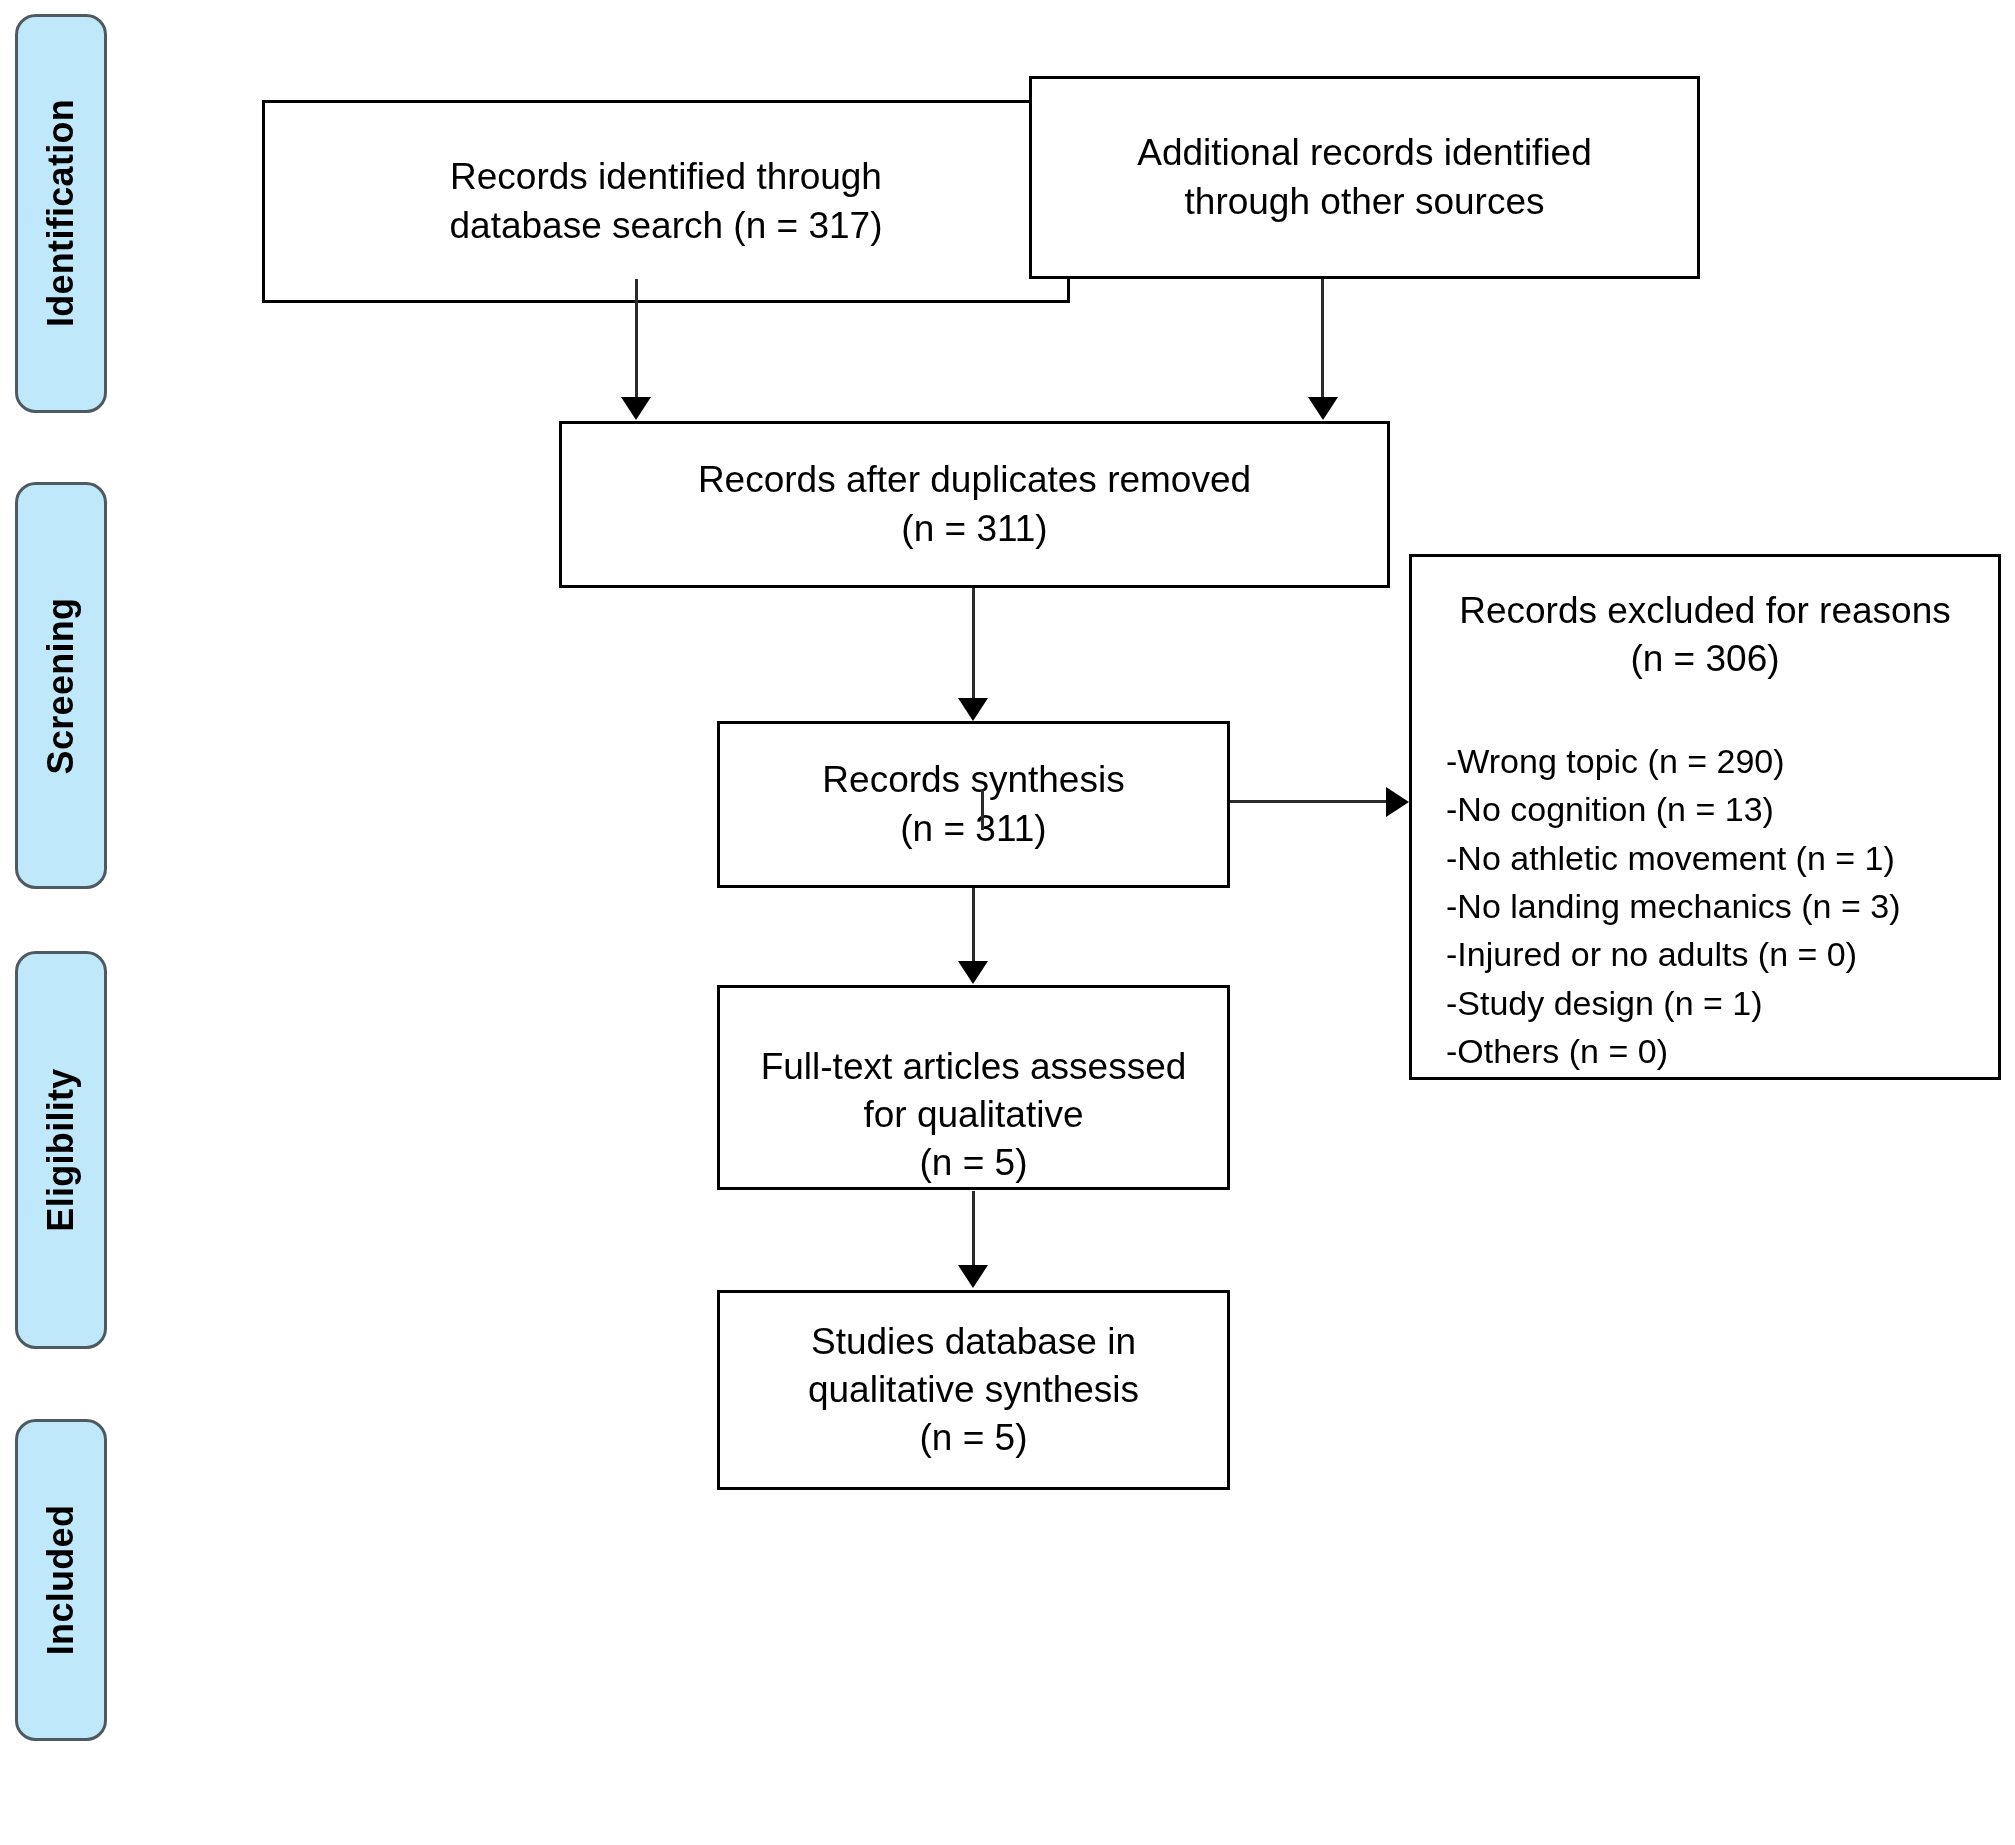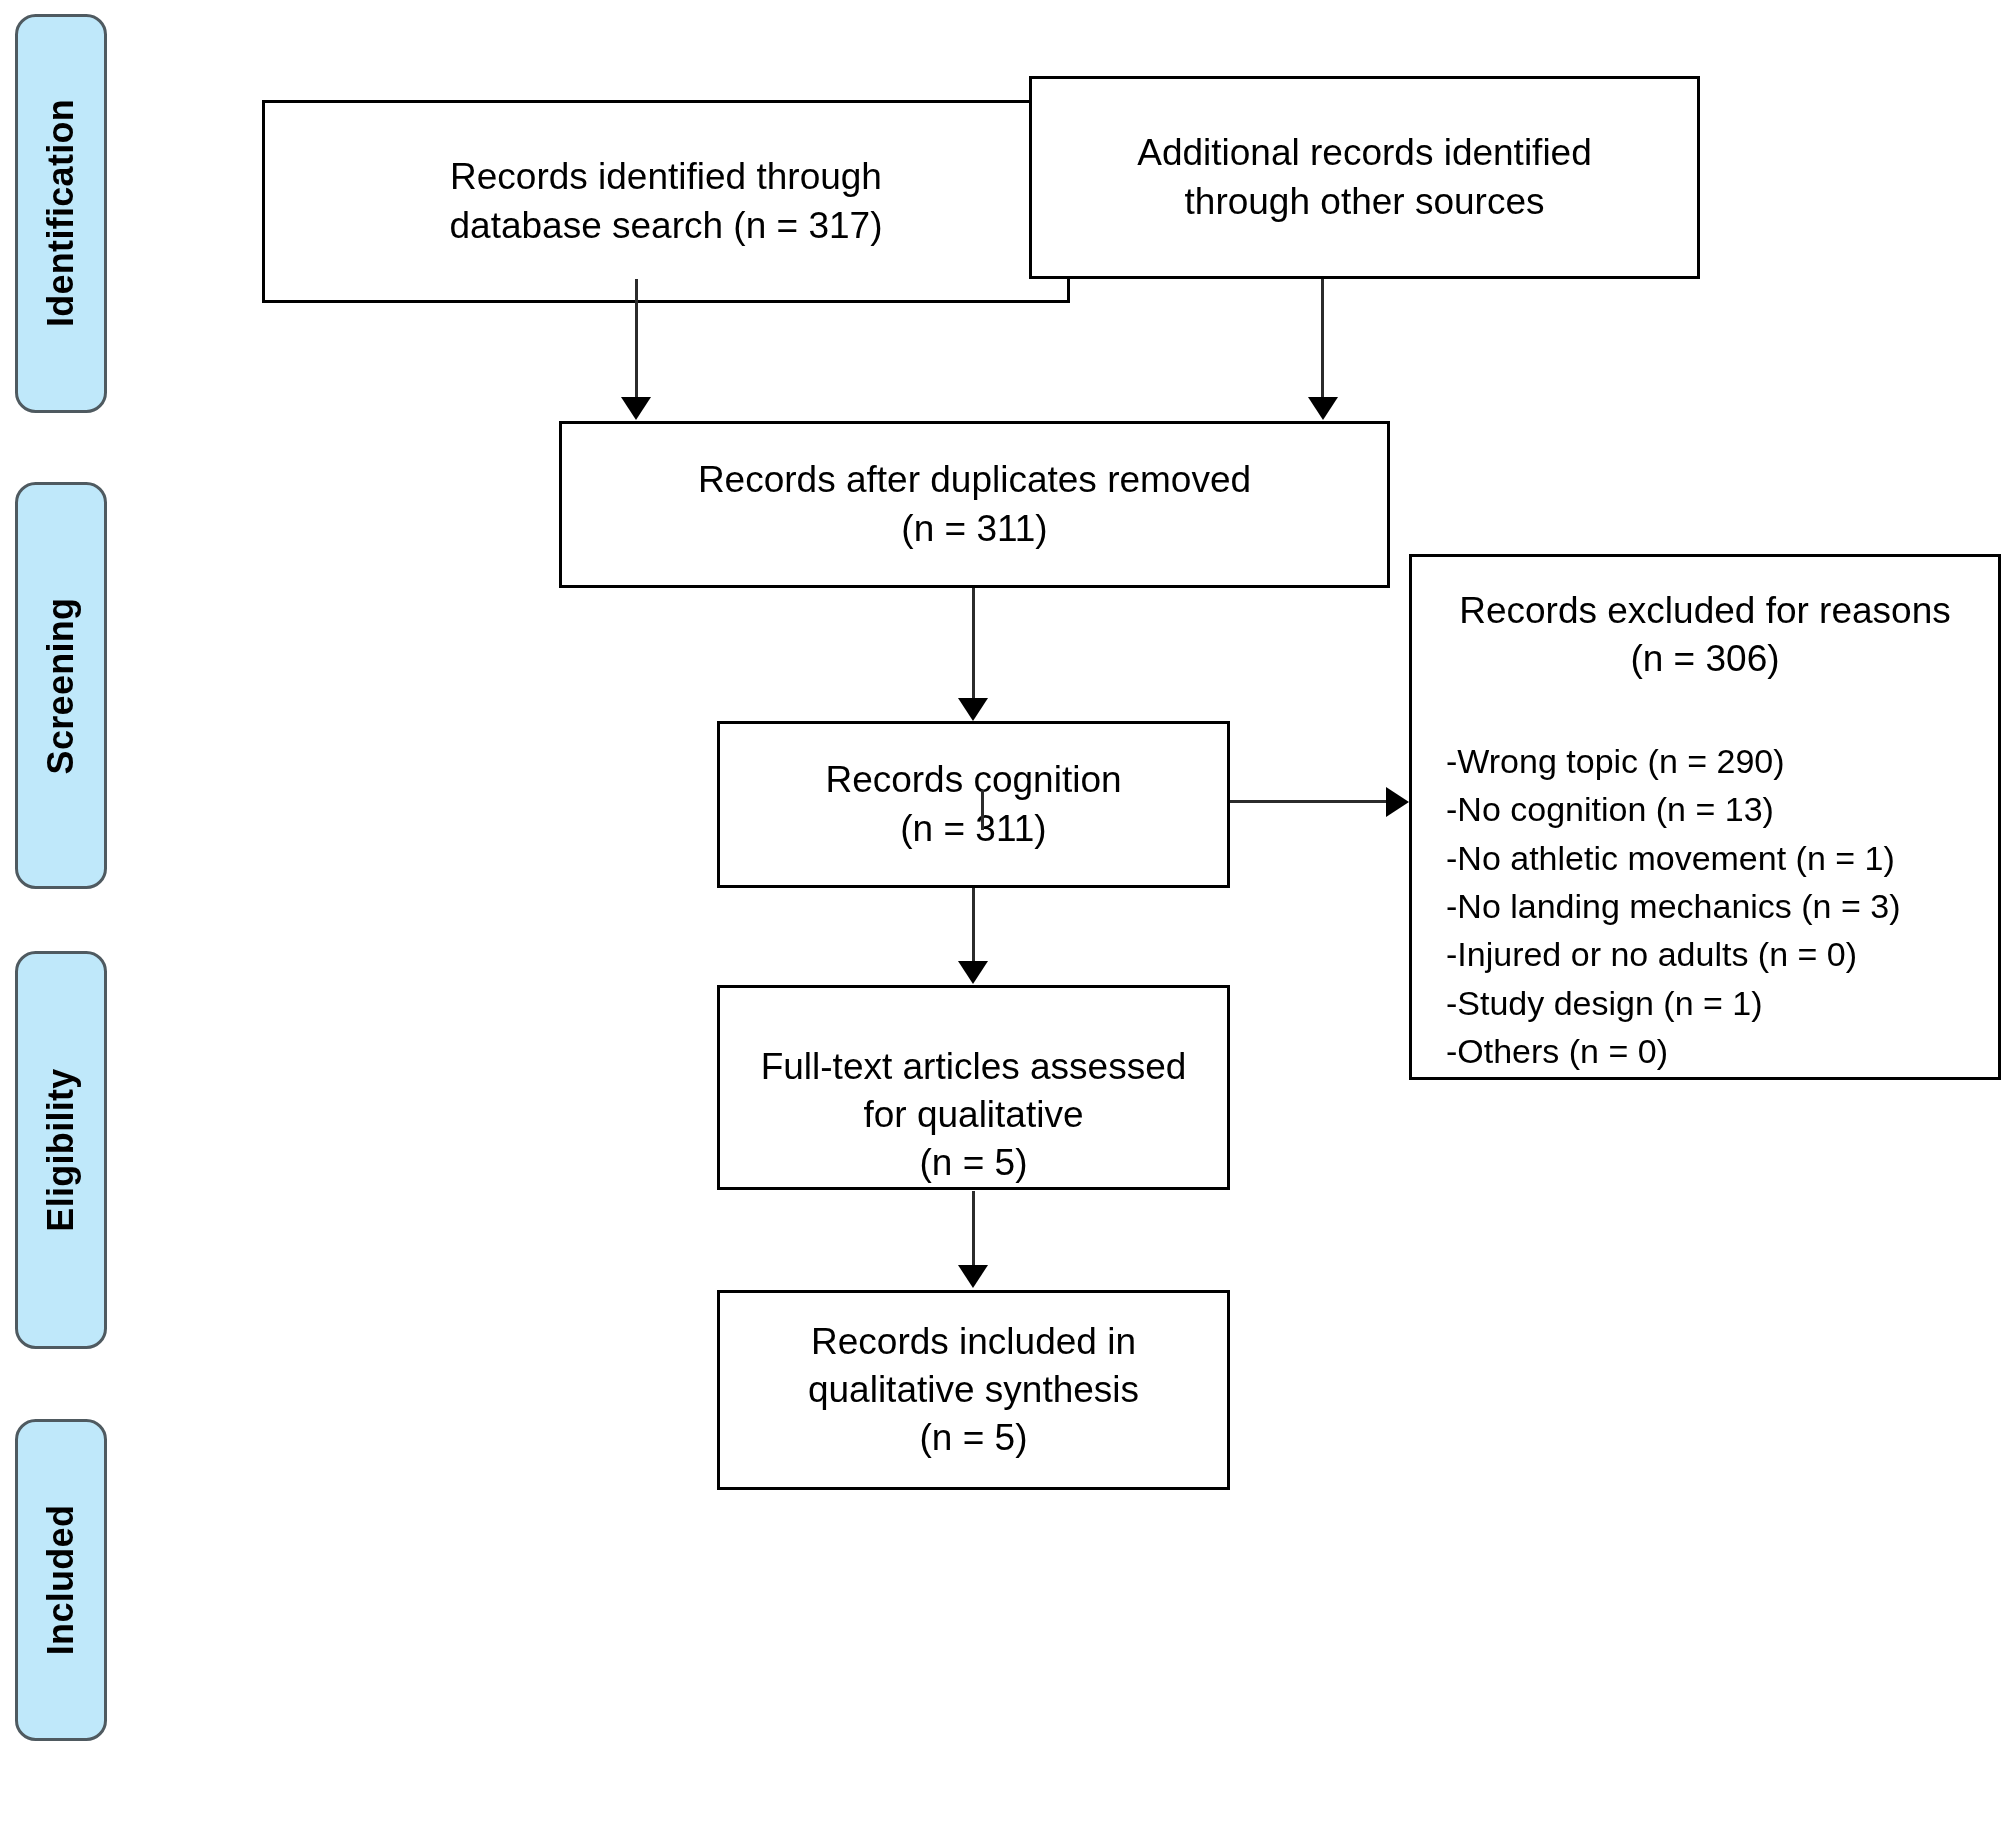--- a/index.html
+++ b/index.html
@@ -157,21 +157,21 @@
       <div>Records after duplicates removed</div>
       <div>(n = 311)</div>
     </div>
   </div>
 
   <div class="vline" style="left:972px; top:588px; height:114px;"></div>
   <div class="arrow-down" style="left:958px; top:698px;"></div>
 
   <div class="flowbox" style="left:717px; top:721px; width:513px; height:167px;">
     <div class="txt">
-      <div>Records cognition</div>
+      <div>Records synthesis</div>
       <div>(n = 311)</div>
     </div>
   </div>
 
   <div class="stray-tick" style="left:981px; top:790px; height:40px;"></div>
 
   <div class="hline" style="left:1230px; top:800px; width:157px;"></div>
   <div class="arrow-right" style="left:1386px; top:787px;"></div>
 
   <div class="flowbox exclusion" style="left:1409px; top:554px; width:592px; height:526px;">
@@ -199,20 +199,20 @@
       <div>for qualitative</div>
       <div>(n = 5)</div>
     </div>
   </div>
 
   <div class="vline" style="left:972px; top:1191px; height:77px;"></div>
   <div class="arrow-down" style="left:958px; top:1265px;"></div>
 
   <div class="flowbox" style="left:717px; top:1290px; width:513px; height:200px;">
     <div class="txt">
-      <div>Records included in</div>
+      <div>Studies database in</div>
       <div>qualitative synthesis</div>
       <div>(n = 5)</div>
     </div>
   </div>
 
 </div>
 
 
 </body></html>

